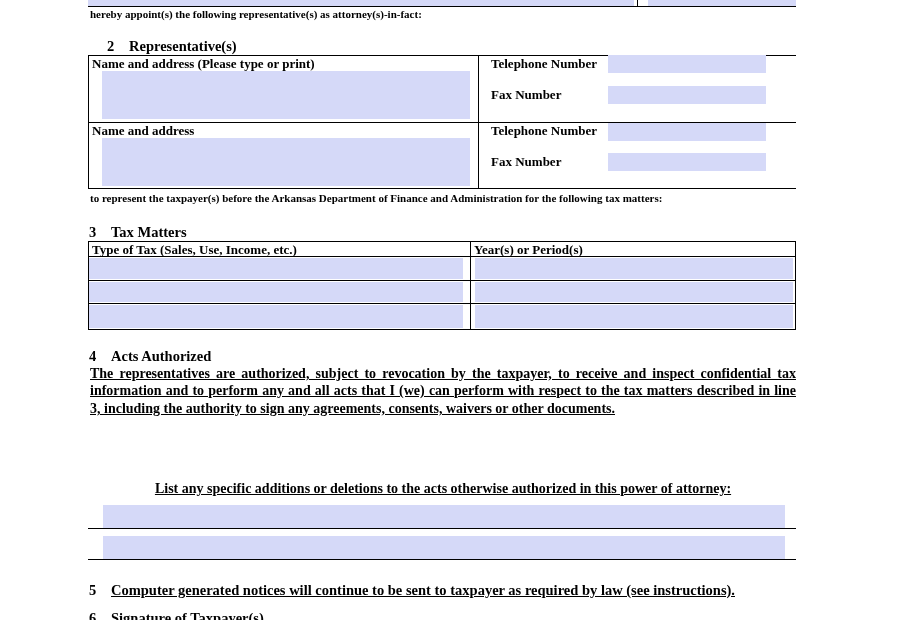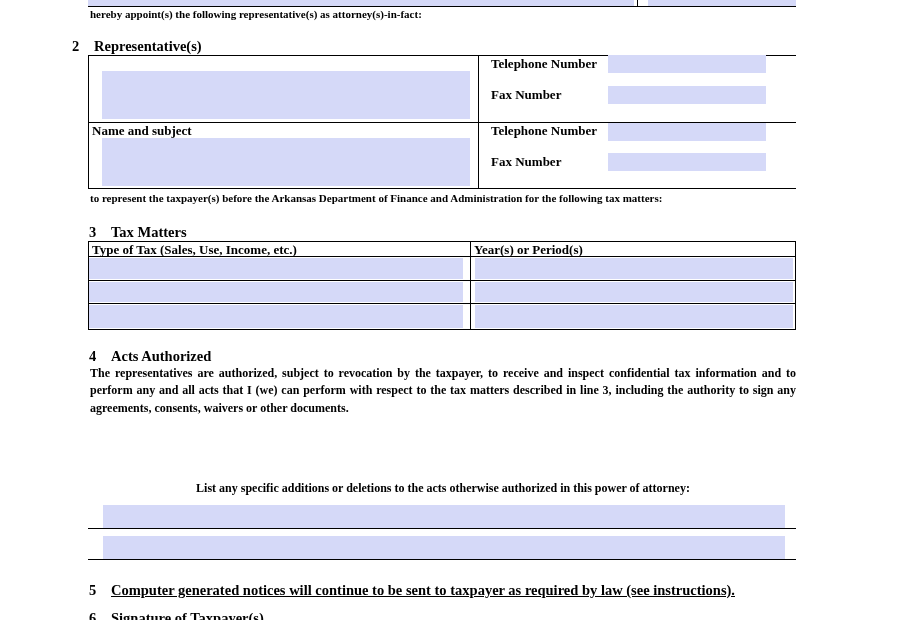--- a/index.html
+++ b/index.html
@@ -54,24 +54,25 @@
   .lbl {
     position: absolute;
     font-weight: bold;
     font-size: 13px;
     line-height: 15px;
     white-space: nowrap;
   }
 
   .body-txt {
     position: absolute;
-    font-size: 12px;
+    font-size: 14px;
     line-height: 17.4px;
     text-align: justify;
     font-weight: bold;
+    text-decoration: underline;
   }
   .body-txt.nojust { text-align: left; white-space: nowrap; }
 
   .lead-line {
     position: absolute;
     font-size: 11px;
     line-height: 16px;
     font-weight: bold;
     white-space: nowrap;
   }
@@ -88,39 +89,40 @@
 
   <div class="clip-top" style="left:88px; top:0px; width:708px; height:7px;">
     <div class="field" style="left:0px; top:-6px; width:546px; height:12px;"></div>
     <div class="field" style="left:560px; top:-6px; width:148px; height:12px;"></div>
     <div class="vrule" style="left:549px; top:0px; height:7px;"></div>
     <div class="rule" style="left:0px; top:6px; width:708px;"></div>
   </div>
 
   <div class="lead-line" style="left:90px; top:6px;">hereby appoint(s) the following representative(s) as attorney(s)-in-fact:</div>
 
-  <div class="sec-head" style="left:72px; top:38px;">
+  <div class="sec-head" style="left:107px; top:38px;">
     <span class="sec-num">2</span><span>Representative(s)</span>
   </div>
 
   <div class="rule" style="left:88px; top:55px; width:708px;"></div>
   <div class="rule" style="left:88px; top:122px; width:708px;"></div>
   <div class="rule" style="left:88px; top:188px; width:708px;"></div>
   <div class="vrule" style="left:88px; top:55px; height:134px;"></div>
   <div class="vrule" style="left:478px; top:55px; height:134px;"></div>
 
+  <div class="lbl" style="left:92px; top:56px;">Name and address (Please type or print)</div>
   <div class="field" style="left:102px; top:71px; width:368px; height:48px;"></div>
 
   <div class="lbl" style="left:491px; top:56px;">Telephone Number</div>
   <div class="field" style="left:608px; top:55px; width:158px; height:18px;"></div>
 
   <div class="lbl" style="left:491px; top:87px;">Fax Number</div>
   <div class="field" style="left:608px; top:86px; width:158px; height:18px;"></div>
 
-  <div class="lbl" style="left:92px; top:123px;">Name and subject</div>
+  <div class="lbl" style="left:92px; top:123px;">Name and address</div>
   <div class="field" style="left:102px; top:138px; width:368px; height:48px;"></div>
 
   <div class="lbl" style="left:491px; top:123px;">Telephone Number</div>
   <div class="field" style="left:608px; top:123px; width:158px; height:18px;"></div>
 
   <div class="lbl" style="left:491px; top:154px;">Fax Number</div>
   <div class="field" style="left:608px; top:153px; width:158px; height:18px;"></div>
 
   <div class="lead-line" style="left:90px; top:190px;">to represent the taxpayer(s) before the Arkansas Department of Finance and Administration for the following tax matters:</div>
 

